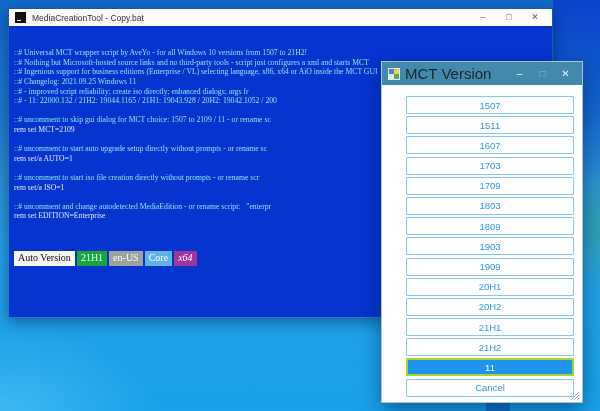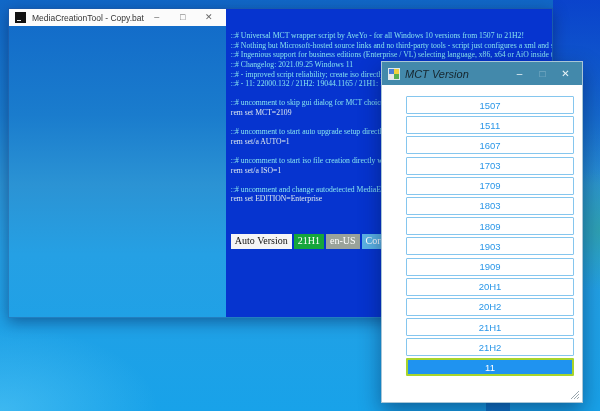--- a/index.html
+++ b/index.html
@@ -10,21 +10,21 @@
     background:linear-gradient(180deg,rgba(8,55,205,.75),rgba(8,55,205,0));}
   .beam-teal{position:absolute;right:0;top:170px;width:55px;height:120px;
     background:radial-gradient(ellipse at 100% 50%,rgba(52,165,148,.6),rgba(52,165,148,0) 72%);}
   .beam-light{position:absolute;left:0;top:325px;width:160px;height:86px;
     background:radial-gradient(ellipse at 0% 100%,rgba(130,225,255,.35),rgba(130,225,255,0) 70%);}
   .beam-dark{position:absolute;left:486px;top:399px;width:24px;height:12px;background:rgba(8,80,172,.55);}
 
   
   .console{position:absolute;left:8px;top:8px;width:545px;height:310px;z-index:2;
     box-shadow:0 4px 14px rgba(0,20,70,.45);border:1px solid rgba(40,60,120,.35);box-sizing:border-box;
-    display:flex;flex-direction:row;}
+    display:flex;flex-direction:column;}
   .con-titlebar{height:17px;background:#fbfbfb;display:flex;align-items:center;padding:0 4px;flex:0 0 auto;}
   .cmd-icon{width:11px;height:11px;background:#101010;margin:0 6px 0 2px;position:relative;flex:0 0 auto;}
   .cmd-icon::after{content:"";position:absolute;left:2px;bottom:2px;width:4px;height:1.5px;background:#e8e8e8;}
   .con-title{font-size:8.5px;color:#333;flex:1 1 auto;white-space:nowrap;overflow:hidden;}
   .con-caption{display:flex;flex:0 0 auto;}
   .con-caption span{width:26px;text-align:center;font-size:9px;color:#666;line-height:17px;cursor:default;}
   .con-body{flex:1 1 auto;background:var(--console_bg,#0634cf);overflow:hidden;
     font-family:Liberation Serif, serif;font-size:7.7px;line-height:9.6px;
     padding:3px 0 0 5px;white-space:pre;}
   .cline{height:9.6px;white-space:pre;}
@@ -35,21 +35,21 @@
 
   
   .dialog{position:absolute;left:381px;top:61px;width:202px;height:342px;z-index:3;background:#fff;
     border:1px solid #a9c6d6;box-sizing:border-box;box-shadow:0 8px 20px rgba(0,20,60,.45);
     display:flex;flex-direction:column;}
   .dlg-titlebar{height:23px;background:var(--dialog_titlebar,#4389ab);display:flex;align-items:center;
     padding:0 5px;flex:0 0 auto;}
   .dlg-icon{width:12px;height:12px;margin:0 5px 0 1px;flex:0 0 auto;border:1px solid #dfe8ee;box-sizing:border-box;
     background-image:linear-gradient(90deg,#4a7fd6 50%,#f0d03c 50%),linear-gradient(90deg,#e6e6e6 50%,#57b050 50%);
     background-size:100% 50%;background-position:0 0,0 100%;background-repeat:no-repeat;}
-  .dlg-title{font-size:11px;color:#16262e;flex:1 1 auto;white-space:nowrap;font-style:italic;}
+  .dlg-title{font-size:15px;color:#16262e;flex:1 1 auto;white-space:nowrap;}
   .dlg-caption{display:flex;flex:0 0 auto;}
   .dlg-caption span{width:23px;text-align:center;font-size:10px;color:#eaf4f8;line-height:23px;cursor:default;}
   .dlg-caption .disabled{opacity:.4;}
   .dlg-body{flex:1 1 auto;position:relative;display:flex;flex-direction:column;gap:2.2px;
     padding:11px 8px 6px 24px;box-sizing:border-box;}
   .vbtn{height:18px;flex:0 0 auto;background:#fff;border:1px solid var(--button_border,#85c6ee);
     color:var(--button_text,#2b97e8);font-family:"Liberation Sans",sans-serif;font-size:9.5px;
     display:flex;align-items:center;justify-content:center;box-sizing:border-box;border-radius:1px;padding:0;}
   .vbtn.selected{background:var(--selected_bg,#1f93f0);color:#fff;
     border:2px solid var(--selected_border,#a8d52c);}
@@ -85,20 +85,21 @@
       <span class="dlg-icon"></span>
       <span class="dlg-title">MCT Version</span>
       <span class="dlg-caption">
         <span>–</span>
         <span class="disabled">□</span>
         <span>✕</span>
       </span>
     </div>
     <div class="dlg-body">
       <div id="dlg-buttons" style="display:contents"><button class="vbtn">1507</button><button class="vbtn">1511</button><button class="vbtn">1607</button><button class="vbtn">1703</button><button class="vbtn">1709</button><button class="vbtn">1803</button><button class="vbtn">1809</button><button class="vbtn">1903</button><button class="vbtn">1909</button><button class="vbtn">20H1</button><button class="vbtn">20H2</button><button class="vbtn">21H1</button><button class="vbtn">21H2</button><button class="vbtn selected">11</button></div>
+      <button class="vbtn">Cancel</button>
       <svg class="grip" viewBox="0 0 10 10">
         <line x1="2" y1="10" x2="10" y2="2" stroke="#9aa7ae" stroke-width="1"></line>
         <line x1="5" y1="10" x2="10" y2="5" stroke="#9aa7ae" stroke-width="1"></line>
         <line x1="8" y1="10" x2="10" y2="8" stroke="#9aa7ae" stroke-width="1"></line>
       </svg>
     </div>
   </div>
 </div>
 
 </body></html>

